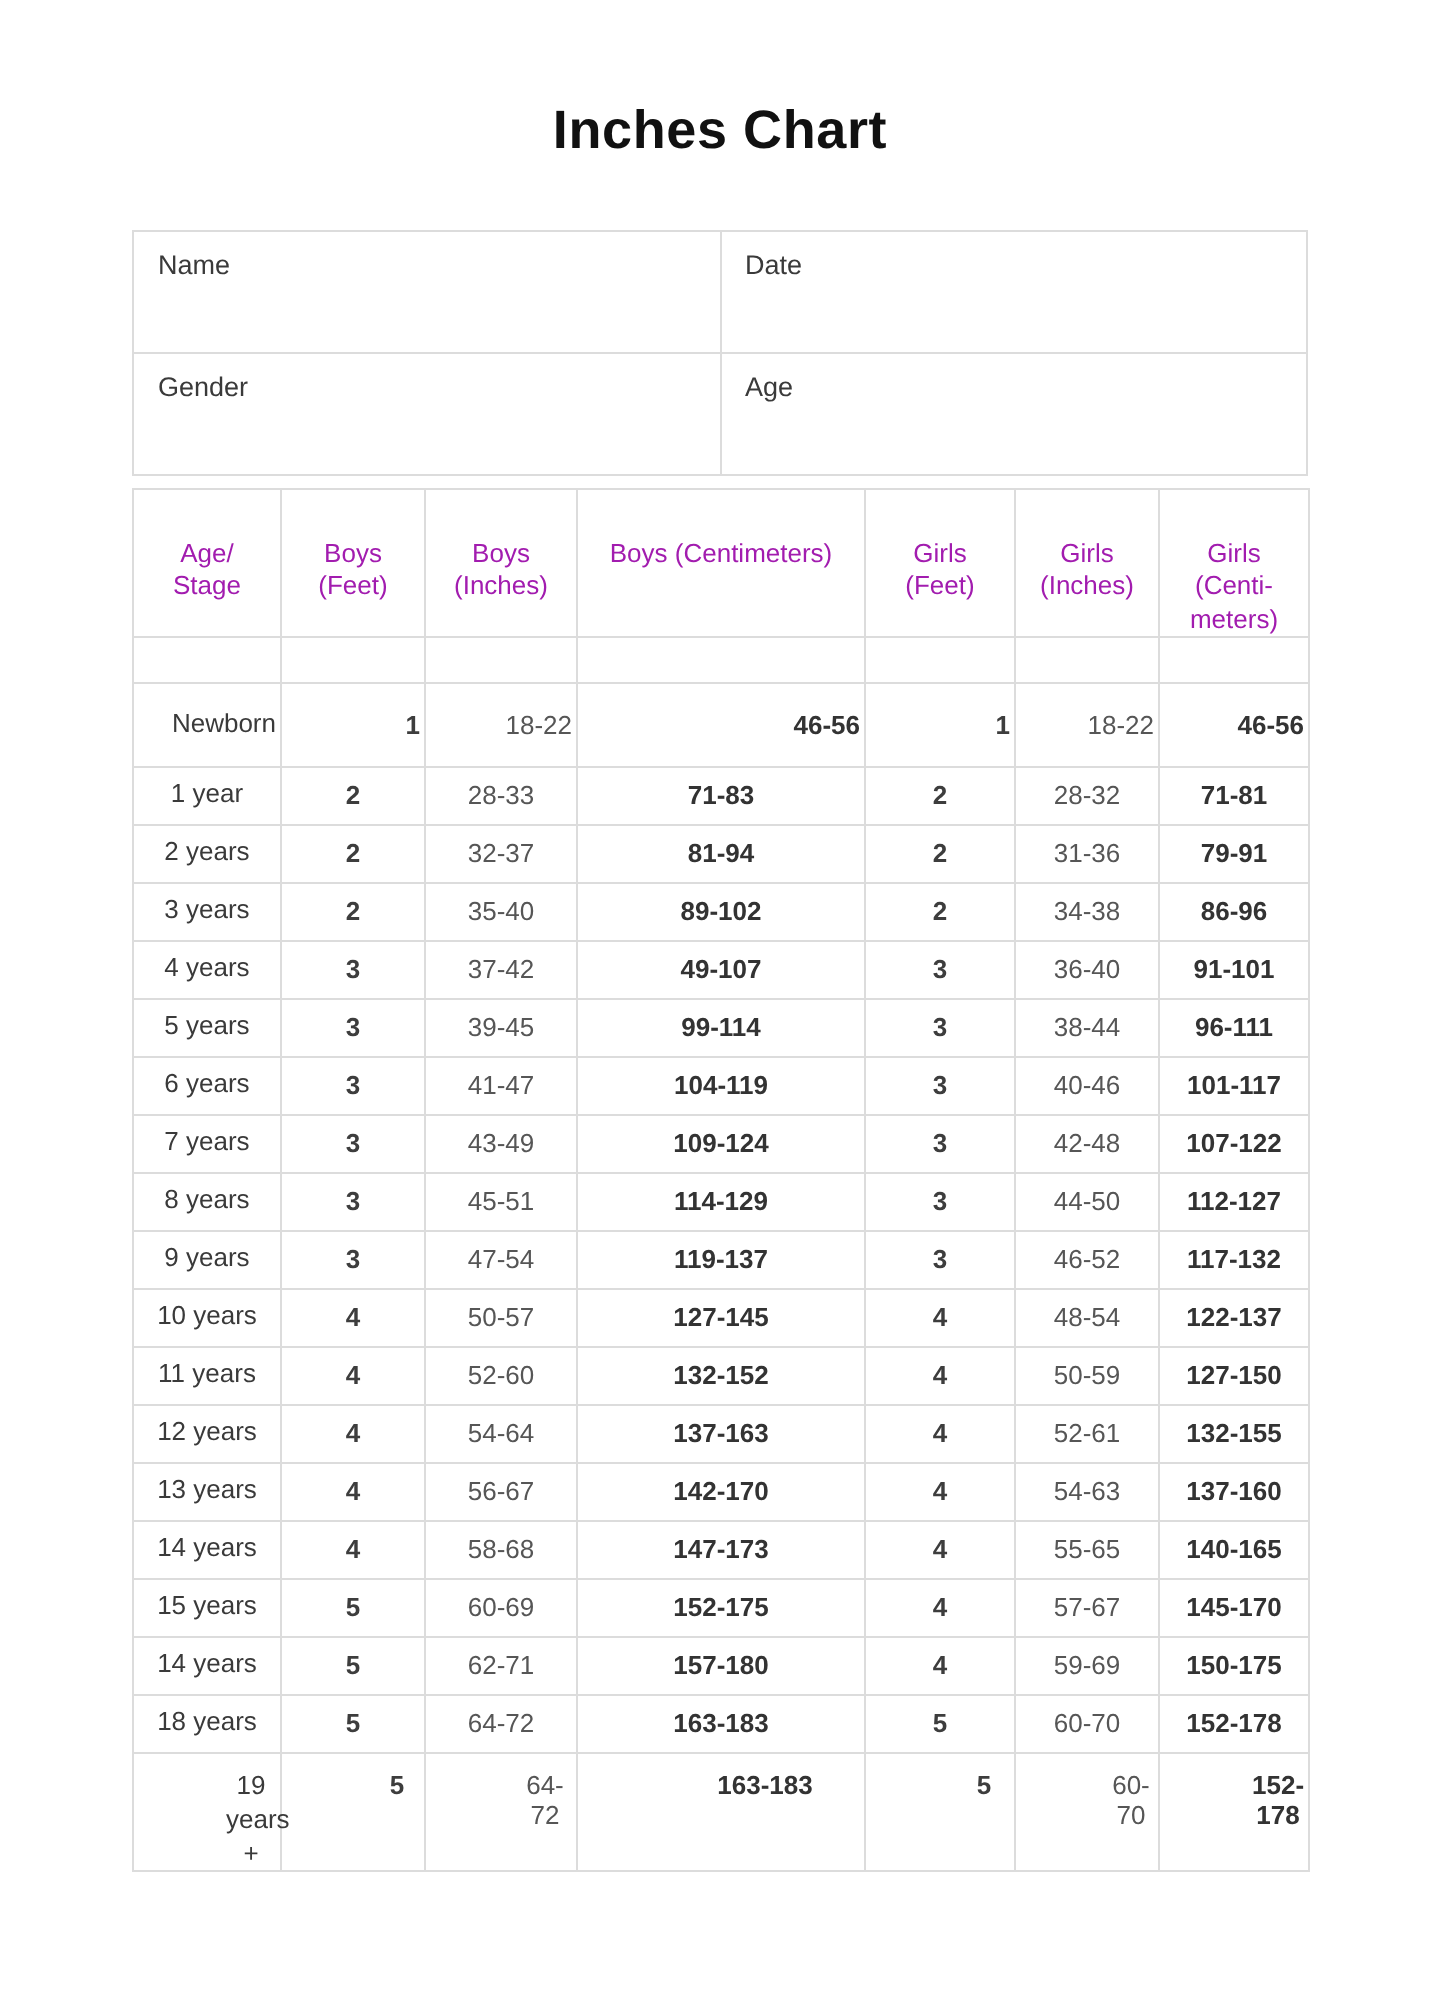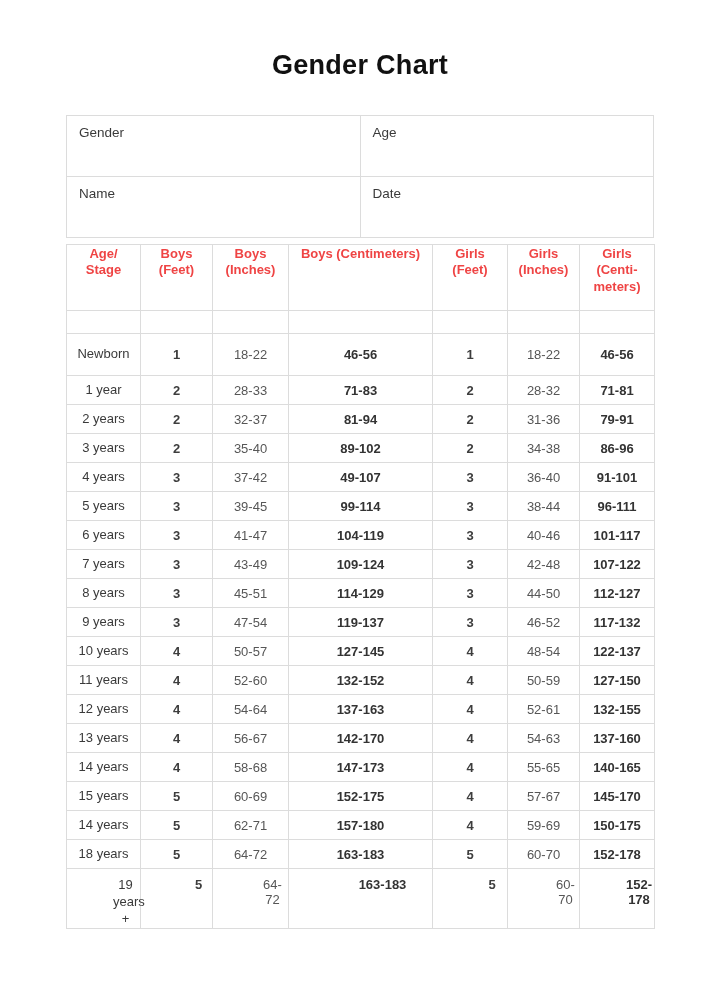--- a/index.html
+++ b/index.html
@@ -52,37 +52,38 @@
   }
   .main-table th,
   .main-table td {
     border: 1px solid #dcdcdc;
     text-align: center;
     font-size: 13px;
     padding: 0 2px;
     box-sizing: border-box;
   }
   .main-table th {
-    font-weight: bold;
-    color: #ef4444;
+    font-weight: normal;
+    color: #a21caf;
     vertical-align: top;
-    padding-top: 1px;
+    padding-top: 24px;
     height: 66px;
     white-space: pre-line;
     line-height: 1.25;
   }
   .main-table tr.spacer-row td {
     height: 23px;
   }
   .main-table tbody td {
     height: 29px;
     vertical-align: middle;
   }
   .main-table tbody tr.row-first td {
     height: 42px;
+    text-align: right;
   }
   .main-table tbody tr.row-last td {
     height: 46px;
     vertical-align: top;
     padding-top: 8px;
     padding-left: 46px;
   }
   
   .main-table tbody td:nth-child(1) {
     color: #3a3a3a;
@@ -102,38 +103,38 @@
   .main-table tbody td:nth-child(7) {
     font-weight: bold;
     color: #333333;
   }
 </style>
 </head>
 <body>
 
 <div class="page">
 
-  <h1 class="doc-title">Gender Chart</h1>
+  <h1 class="doc-title">Inches Chart</h1>
 
   <table class="info-table">
     <tbody>
+      <tr>
+        <td>
+          <span>Name</span>
+        </td>
+        <td>
+          <span>Date</span>
+        </td>
+      </tr>
       <tr>
         <td>
           <span>Gender</span>
         </td>
         <td>
           <span>Age</span>
-        </td>
-      </tr>
-      <tr>
-        <td>
-          <span>Name</span>
-        </td>
-        <td>
-          <span>Date</span>
         </td>
       </tr>
     </tbody>
   </table>
 
   <table class="main-table">
     <colgroup>
       <col style="width:74px">
       <col style="width:72px">
       <col style="width:76px">

